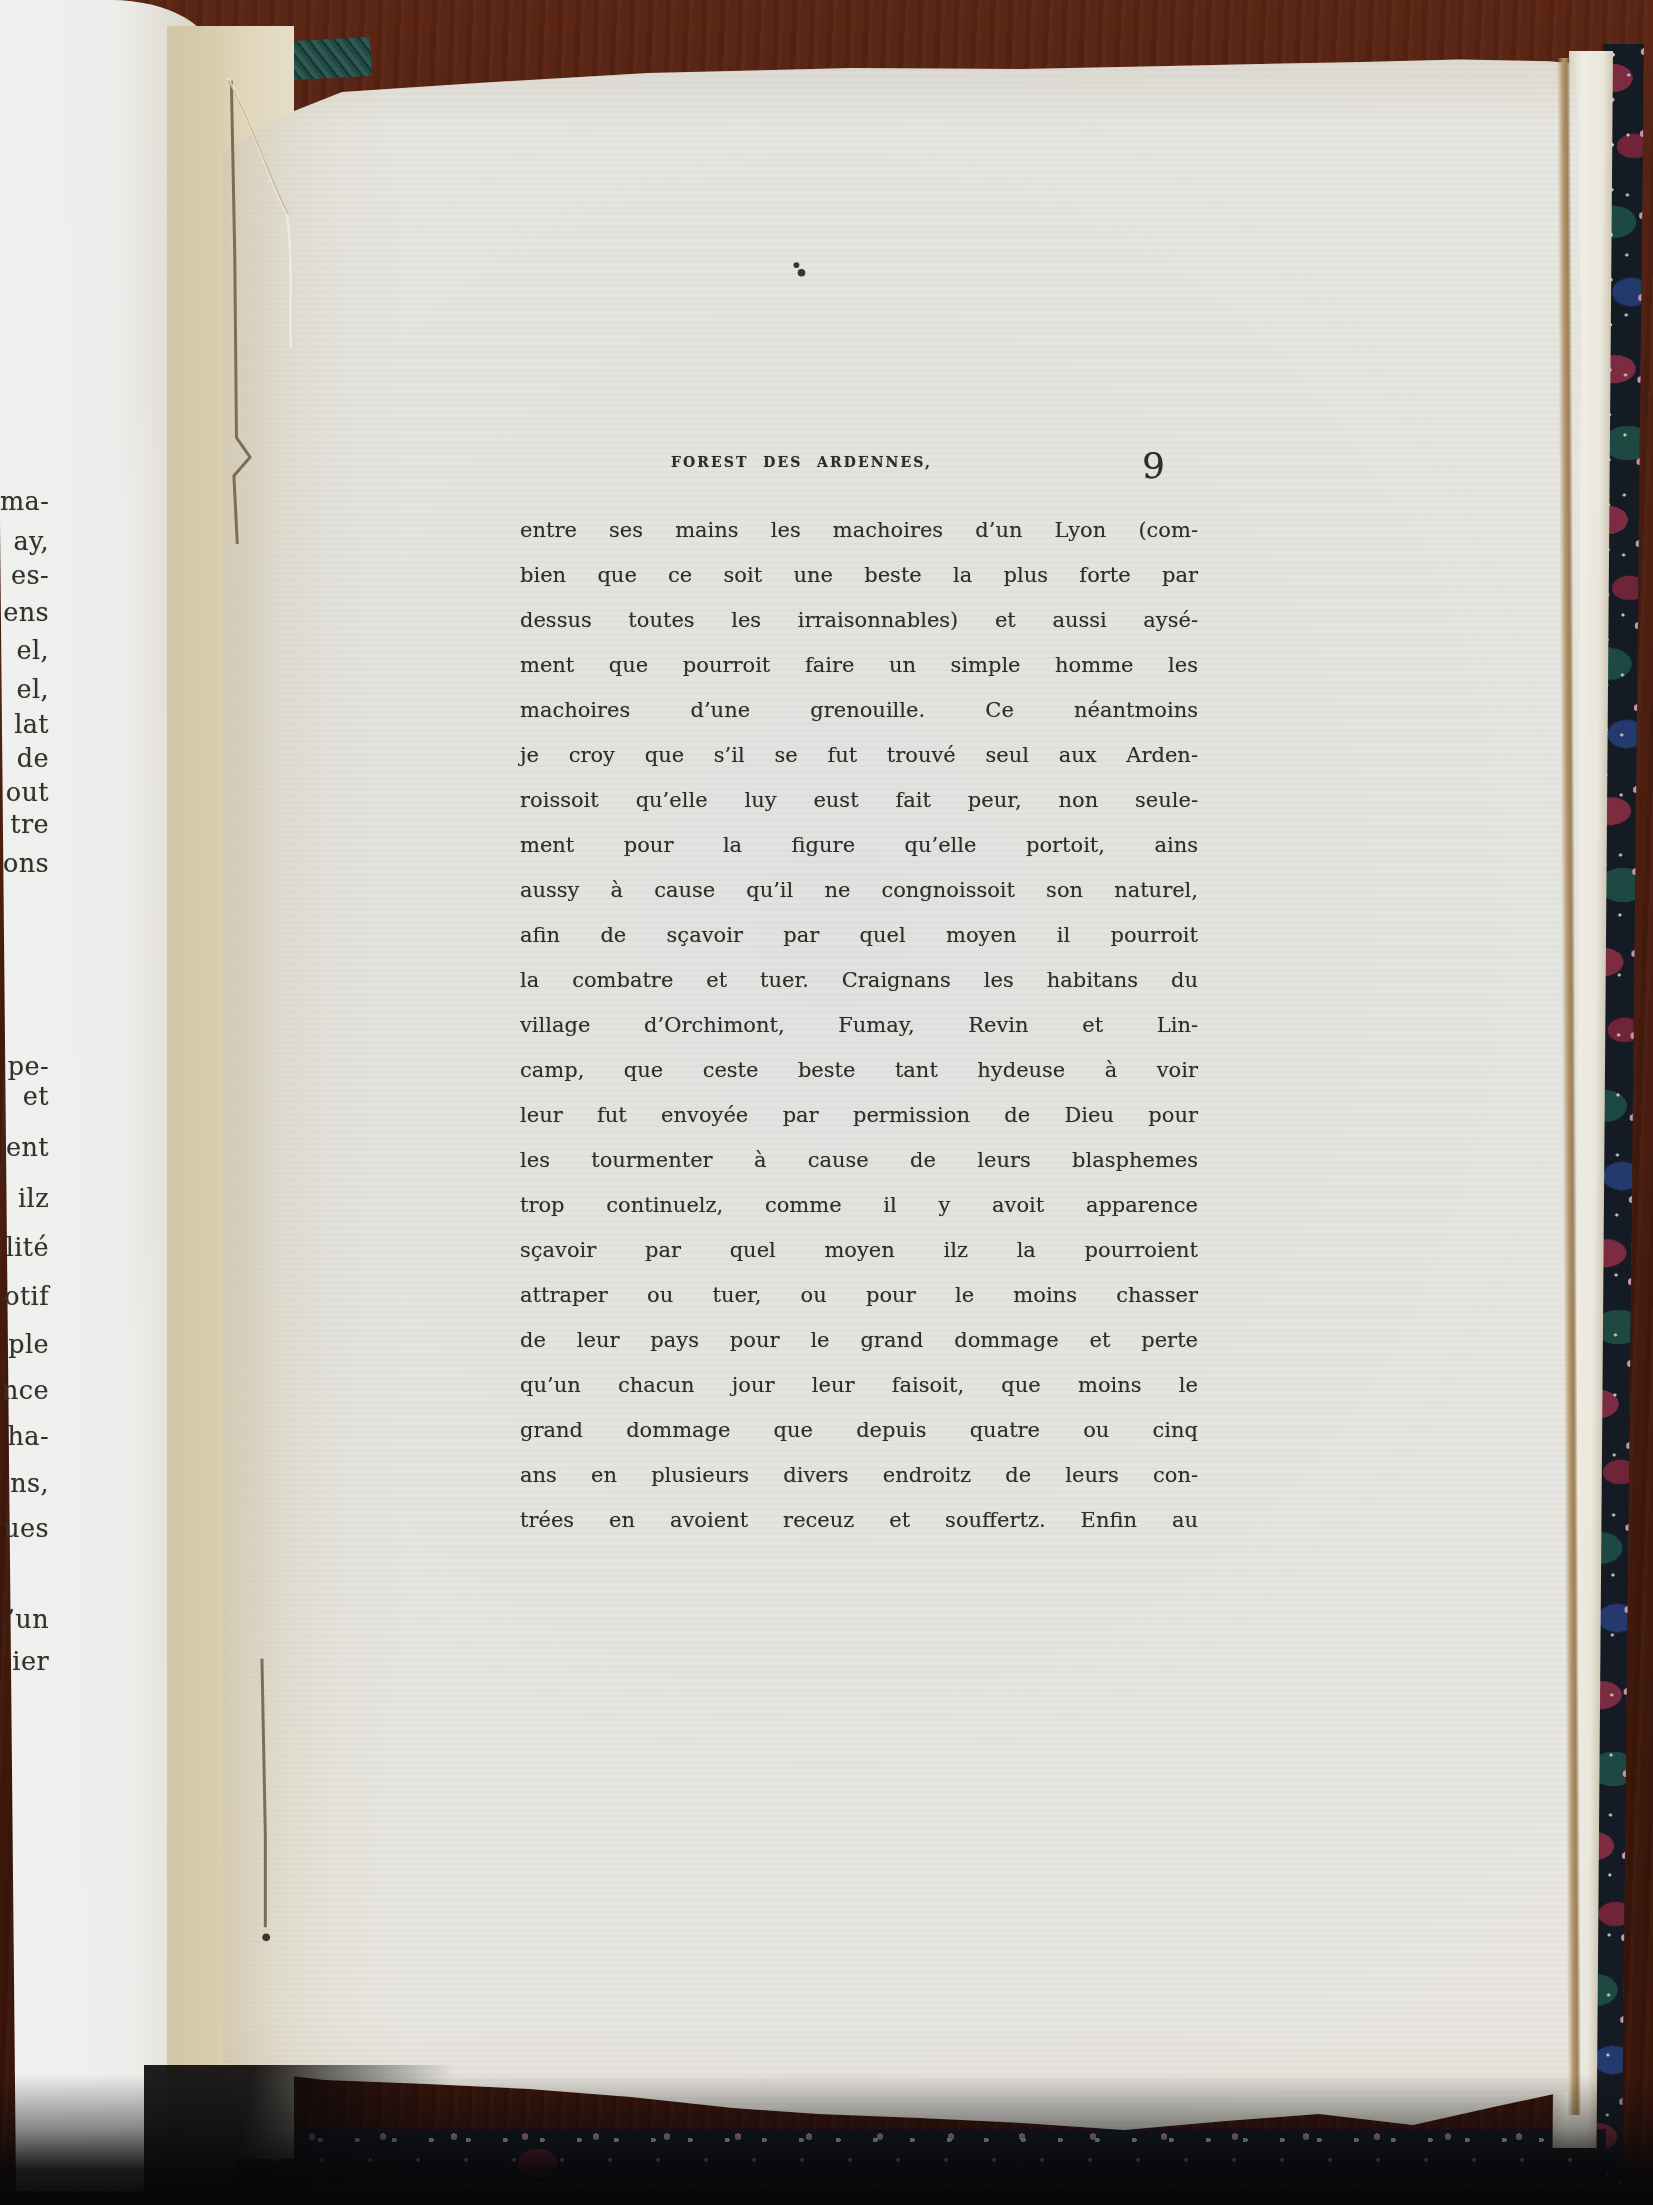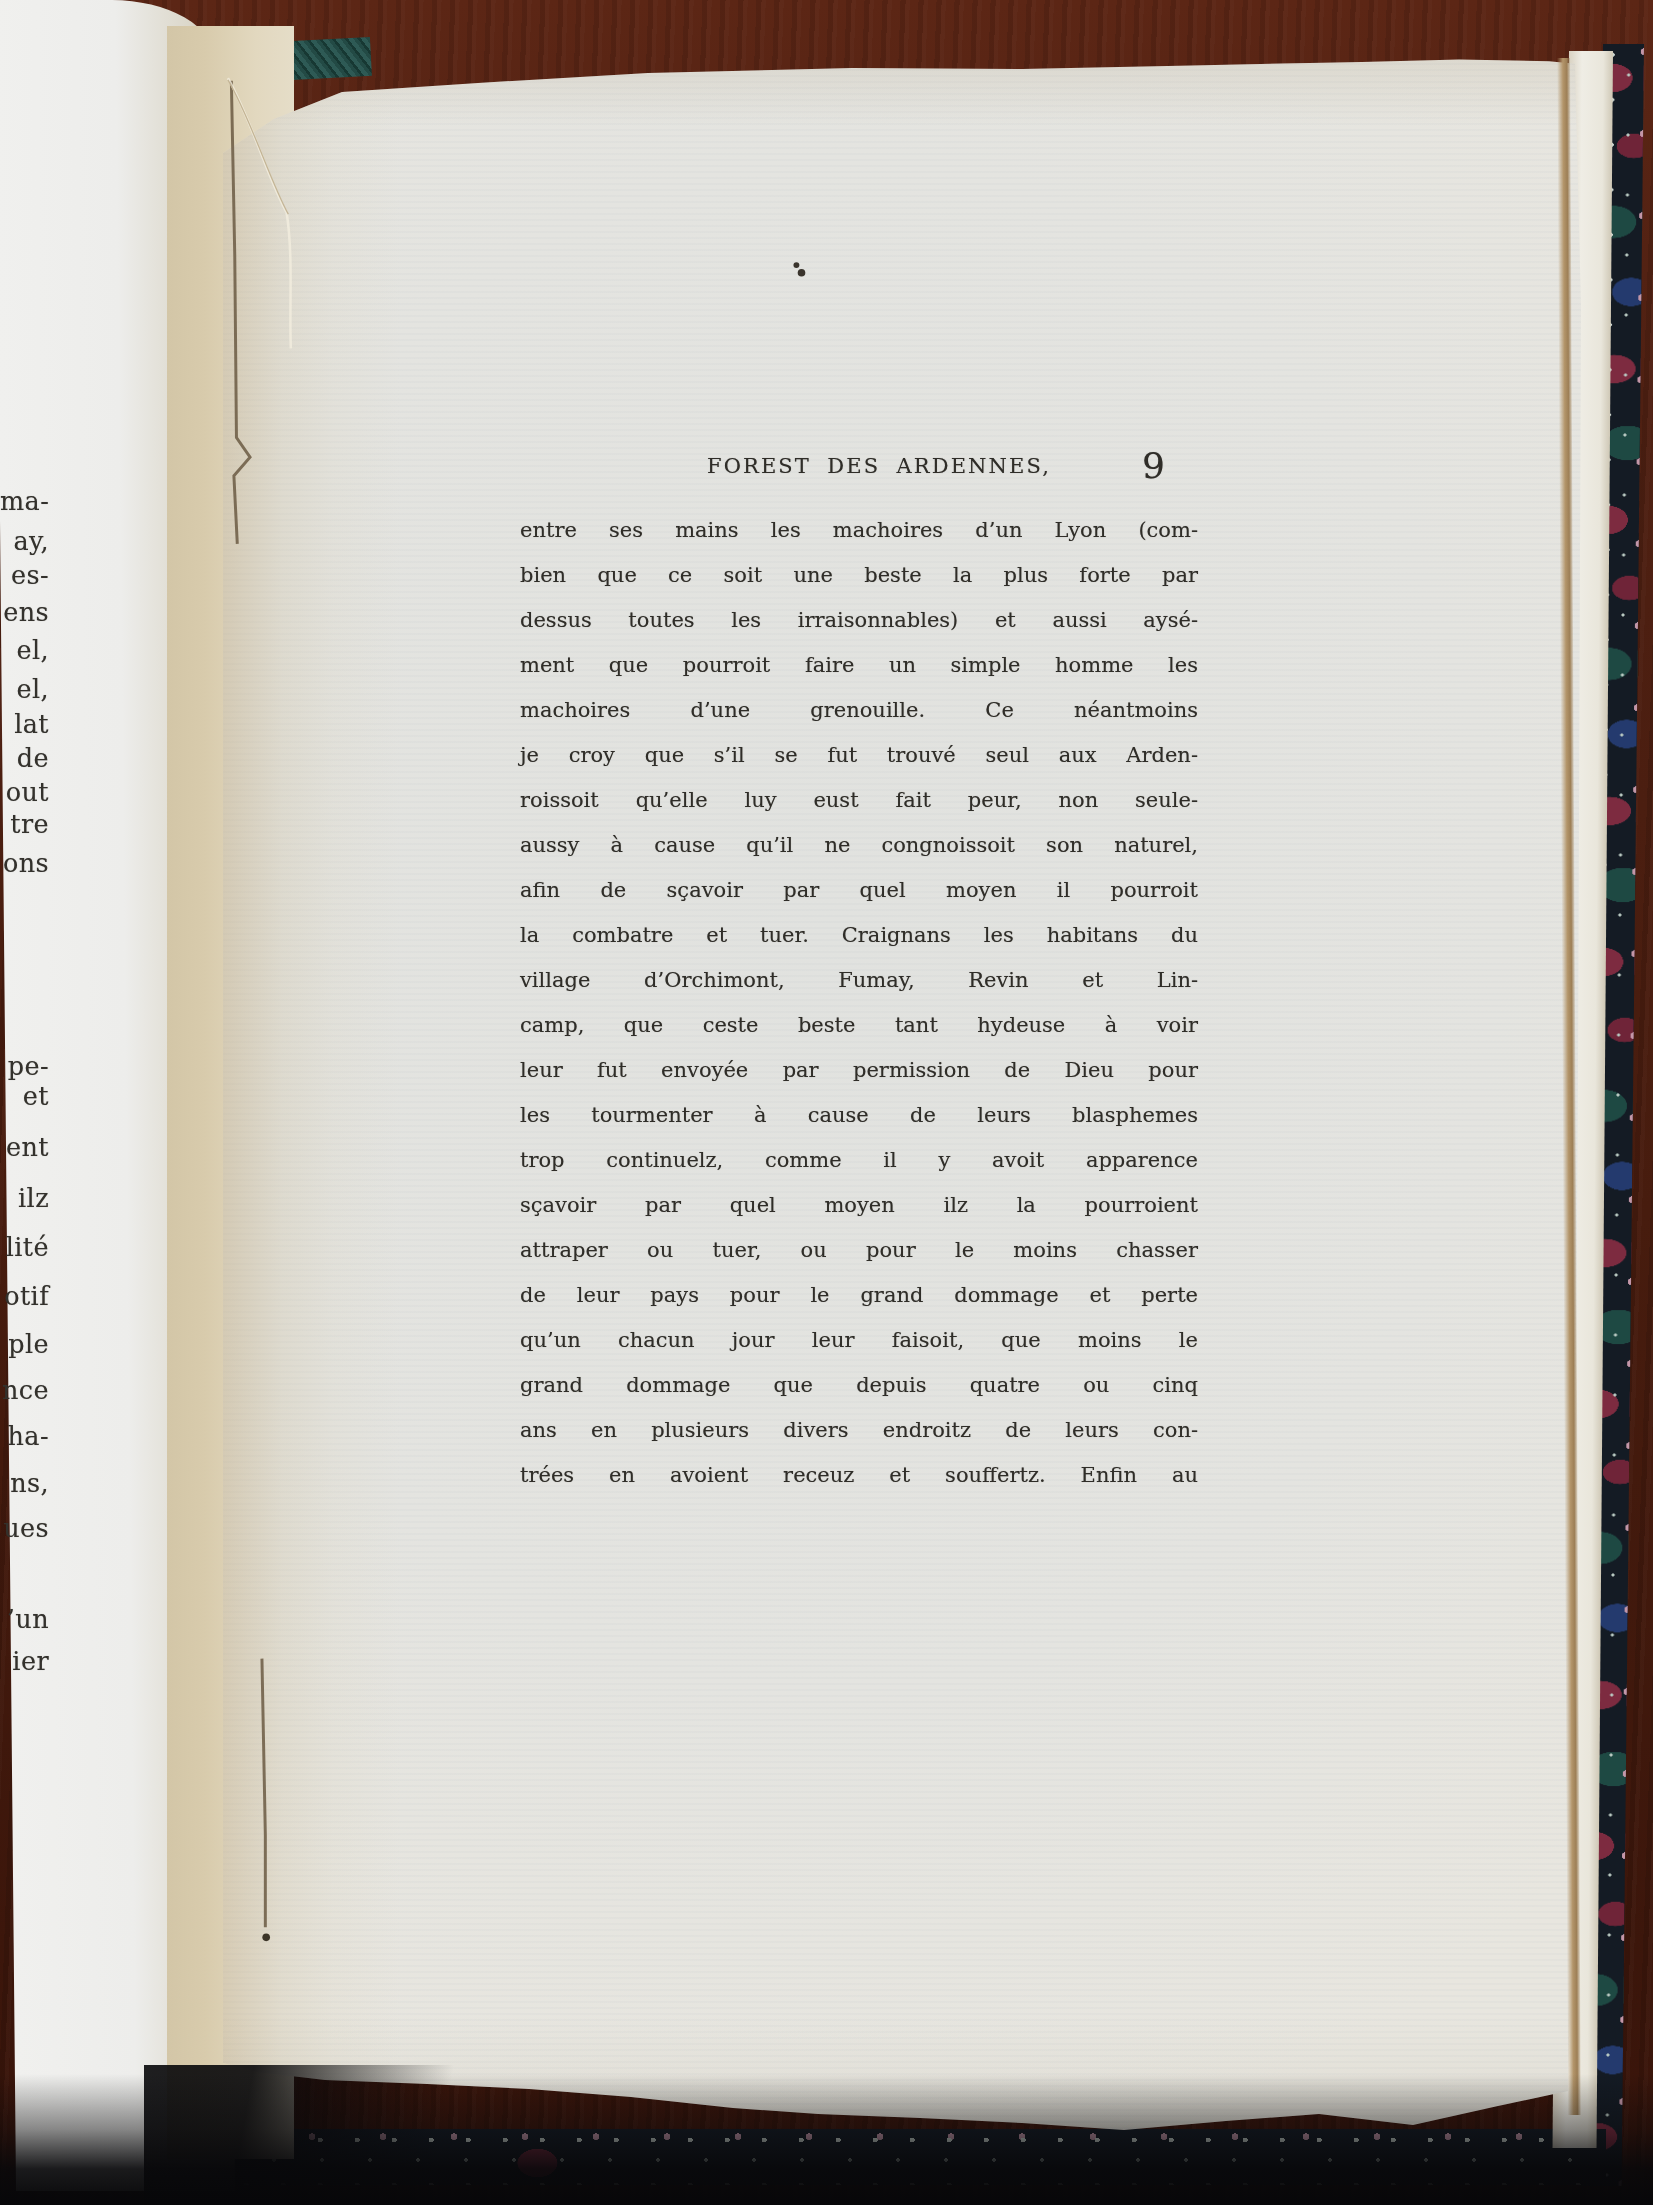--- a/index.html
+++ b/index.html
@@ -72,22 +72,22 @@
   .cover-teal{position:absolute; left:214px; top:41px; width:157px; height:39px;
     transform:rotate(-3deg);
     background:repeating-linear-gradient(55deg, var(--cover-teal) 0 4.2px, #234a45 4.2px 7.6px, #173833 7.6px 10.2px);}
   
   .bottom-shadow{position:absolute; left:0; top:2074px; width:1654px; height:132px;
     background:linear-gradient(180deg, rgba(8,8,10,0) 0%, rgba(8,8,10,0.45) 42%, rgba(8,8,10,0.92) 72%, #070709 100%);}
   .bottom-left-wedge{position:absolute; left:144px; top:2065px; width:476px; height:140px;
     background:linear-gradient(100deg, rgba(8,8,10,0.9) 22%, rgba(8,8,10,0) 62%);}
   
   .running-header{position:absolute; left:671px; top:454px; width:357px;
-    font-size:21px; font-weight:normal; letter-spacing:2.1px; word-spacing:7.6px;
-    color:var(--ink); text-shadow:0 0 0.8px rgba(47,45,40,0.45); white-space:nowrap;margin-left:36px;}
+    font-size:14px; font-weight:bold; letter-spacing:2.1px; word-spacing:7.6px;
+    color:var(--ink); text-shadow:0 0 0.8px rgba(47,45,40,0.45); white-space:nowrap;}
   .page-number{position:absolute; left:1142px; top:445px;
     font-size:36px; color:var(--ink); text-shadow:0 0 0.8px rgba(47,45,40,0.45);}
   .body-text{position:absolute; left:520px; top:508px; width:678px; color:var(--ink);
     font-size:21px; text-shadow:0 0 0.8px rgba(47,45,40,0.40);}
   .tline{height:45px; line-height:45px; text-align:justify; text-align-last:justify; white-space:normal;}
   svg.overlay{position:absolute; left:0; top:0; pointer-events:none;}
 </style>
 </head>
 <body>
 
@@ -146,20 +146,21 @@
   <div class="running-header">FOREST DES ARDENNES,</div>
   <div class="page-number">9</div>
   <div class="body-text">
       <div class="tline">entre ses mains les machoires d’un Lyon (com-</div>
       <div class="tline">bien que ce soit une beste la plus forte par</div>
       <div class="tline">dessus toutes les irraisonnables) et aussi aysé-</div>
       <div class="tline">ment que pourroit faire un simple homme les</div>
       <div class="tline">machoires d’une grenouille. Ce néantmoins</div>
       <div class="tline">je croy que s’il se fut trouvé seul aux Arden-</div>
       <div class="tline">roissoit qu’elle luy eust fait peur, non seule-</div>
+      <div class="tline">ment pour la figure qu’elle portoit, ains</div>
       <div class="tline">aussy à cause qu’il ne congnoissoit son naturel,</div>
       <div class="tline">afin de sçavoir par quel moyen il pourroit</div>
       <div class="tline">la combatre et tuer. Craignans les habitans du</div>
       <div class="tline">village d’Orchimont, Fumay, Revin et Lin-</div>
       <div class="tline">camp, que ceste beste tant hydeuse à voir</div>
       <div class="tline">leur fut envoyée par permission de Dieu pour</div>
       <div class="tline">les tourmenter à cause de leurs blasphemes</div>
       <div class="tline">trop continuelz, comme il y avoit apparence</div>
       <div class="tline">sçavoir par quel moyen ilz la pourroient</div>
       <div class="tline">attraper ou tuer, ou pour le moins chasser</div>

